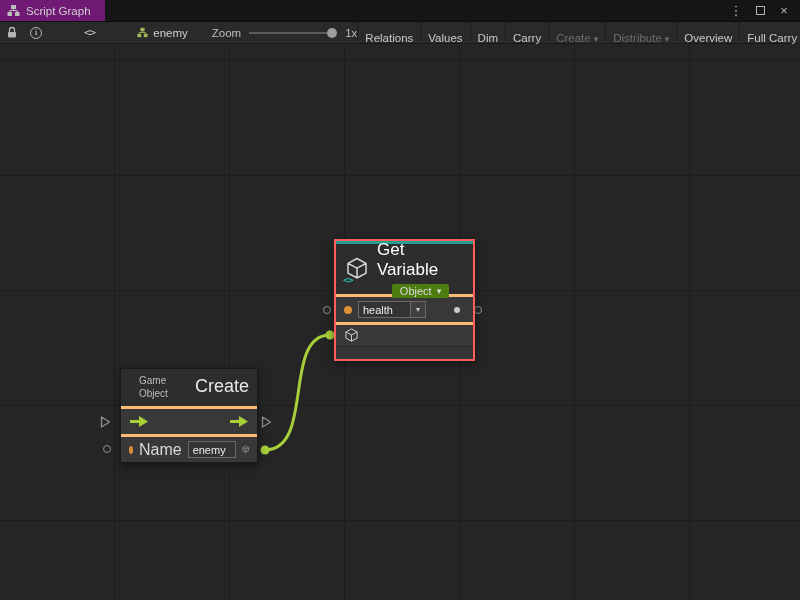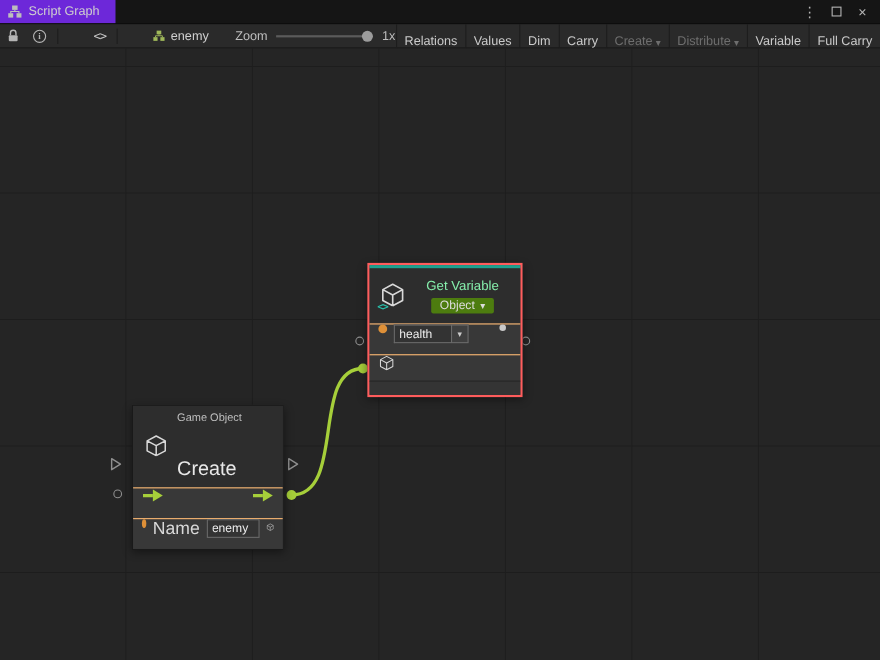--- a/index.html
+++ b/index.html
@@ -4,21 +4,21 @@
 <style>
   * { margin:0; padding:0; box-sizing:border-box; }
   html,body { width:800px; height:600px; overflow:hidden; background:#151515;
               font-family:"Liberation Sans", sans-serif; }
   .window { position:relative; width:800px; height:600px; }
 
   
   .titlebar { position:absolute; top:0; left:0; width:800px; height:22px;
               background:#151515; display:flex; align-items:stretch; border-bottom:1px solid #0d0d0d; }
   .tab { display:flex; align-items:center; gap:6px; padding:0 14px 0 7px;
-         background:#6d28d9; color:#cfcfcf; font-size:11.5px; }
+         background:#701a75; color:#cfcfcf; font-size:11.5px; }
   .tab-icon { flex:0 0 auto; }
   .win-controls { margin-left:auto; display:flex; align-items:center; gap:10px; padding-right:9px; color:#b5b5b5; }
   .wc { cursor:default; display:inline-flex; align-items:center; justify-content:center; width:14px; height:16px; font-size:13px; }
   .wc.close { font-size:13px; }
   .sq { display:inline-block; width:9px; height:9px; border:1.5px solid #b5b5b5; }
 
   
   .toolbar { position:absolute; top:22px; left:0; width:800px; height:22px;
              background:#2a2a2a; border-bottom:1px solid #191919;
              display:flex; align-items:center; font-size:11.5px; color:#c8c8c8; }
@@ -45,49 +45,49 @@
               linear-gradient(to right, #1d1d1d 1px, transparent 1px),
               linear-gradient(to bottom, #1d1d1d 1px, transparent 1px);
             background-size:115px 115px, 115px 115px;
             background-position:-1px 0, 0 16px; }
   .wires { position:absolute; top:0; left:0; width:800px; height:556px; z-index:1; pointer-events:none; }
 
   
   .node { position:absolute; z-index:2; background:#383838; border:1px solid #191919;
           box-shadow:0 3px 8px rgba(0,0,0,.45); color:#dcdcdc; }
   .node-header { background:#2d2d2d; display:flex; align-items:center; gap:8px; padding:6px 10px; }
-  .node-row { display:flex; align-items:flex-start; gap:6px; padding:0 8px; border-top:1px solid #fdba74; background:#383838; }
+  .node-row { display:flex; align-items:center; gap:6px; padding:0 8px; border-top:3px solid #fdba74; background:#383838; }
   .port-dot { display:inline-block; border-radius:50%; }
   .port-dot.orange { width:8px; height:8px; background:#de9038; }
   .port-dot.light  { width:6px; height:6px; background:#c9c9c9; margin-left:auto; margin-right:5px; }
   .field { background:#333333; border:1px solid #6a6a6a; color:#eeeeee; font-size:11px;
            height:17px; padding:0 4px; font-family:"Liberation Sans",sans-serif; }
   .row-label { font-size:16px; color:#d8d8d8; }
   .connector { position:absolute; z-index:2; }
   .conn-circ { width:8px; height:8px; border:1.3px solid #8f8f8f; border-radius:50%; background:transparent; }
 
   
   .node-create { left:120px; top:324px; width:138px; }
-  .hdr-text { display:flex; flex-direction:column; line-height:1.25;gap:27px; }
+  .hdr-text { display:flex; flex-direction:row; line-height:1.25;gap:27px; }
   .hdr-text .cat { font-size:10px; color:#bdbdbd; }
   .hdr-text .ttl { font-size:18px; color:#e8e8e8; }
   .flow-row { height:28px; justify-content:space-between; }
   .name-row { height:28px; }
   .name-row .cube-out { margin-left:auto; }
   .field.enemy { width:48px; }
 
   
   .node-getvar { left:334px; top:195px; width:141px; border:2px solid #ff5c5c; background:#383838; }
   .accent-strip { height:3px; background:#20a08f; }
   .gv-header { background:#2d2d2d; display:flex; align-items:center; gap:8px; padding:7px 9px; height:50px; }
   .gv-icon { position:relative; width:24px; height:24px; flex:0 0 auto; }
   .code-overlay { position:absolute; left:-2px; bottom:-4px; color:#28c2ad; font-size:9.5px; font-weight:bold;
                   font-family:"DejaVu Sans Mono",monospace; letter-spacing:-1px; }
   .gv-head-text { display:flex; flex-direction:column; align-items:center; gap:4px; flex:1; }
-  .gv-head-text .ttl { font-size:12px; color:#86efac; }
+  .gv-head-text .ttl { font-size:17px; color:#ffffff; }
   .kind-dd { display:inline-flex; align-items:center; gap:5px; background:#4d7c0f; border-radius:2px;
              padding:1px 8px; font-size:11px; color:#dddddd; }
   .kind-dd .caret { font-size:9px; }
   .gv-name-row { height:28px; }
   .field-with-dd { display:inline-flex; align-items:stretch; }
   .field.health { width:52px; border-right:none; }
   .dd-btn { display:inline-flex; align-items:center; justify-content:center; width:16px; height:17px;
             background:#3f3f3f; border:1px solid #6a6a6a; color:#cccccc; font-size:8px; }
   .gv-obj-row { height:24px; }
   .gv-footer { height:13px; background:#343434; border-top:1px solid #272727; }
@@ -164,21 +164,21 @@
         </span>
       <span class="tb-btn disabled">
           <span>Create</span>
           <span class="caret">▾</span>
         </span>
       <span class="tb-btn disabled">
           <span>Distribute</span>
           <span class="caret">▾</span>
         </span>
       <span class="tb-btn">
-          <span>Variable</span>
+          <span>Overview</span>
         </span>
       <span class="tb-btn">
           <span>Full Carry</span>
         </span>
     </span>
   </div>
 
   <div class="canvas">
 
     <svg class="wires">

